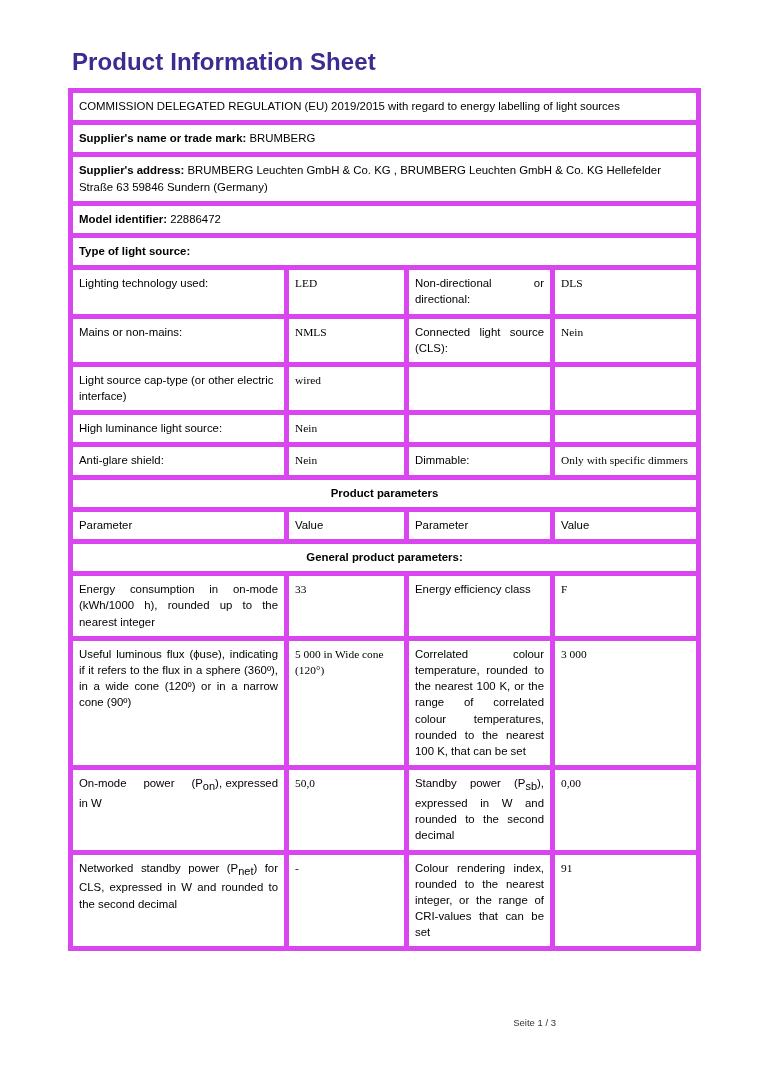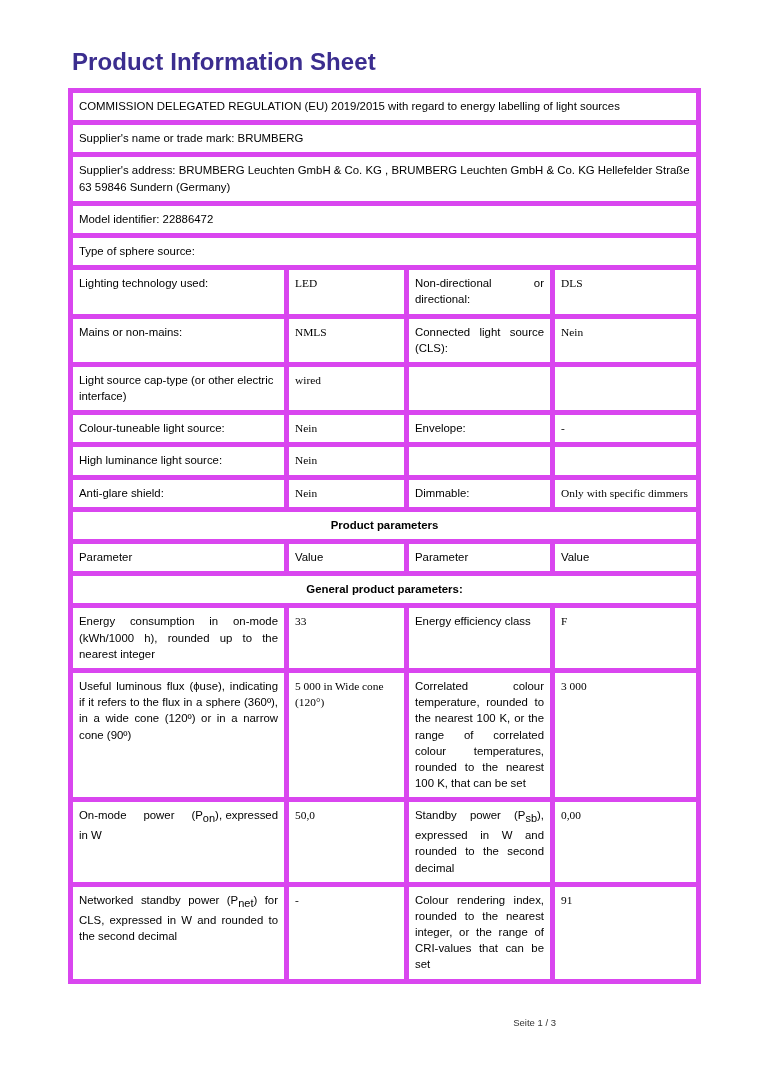--- a/index.html
+++ b/index.html
@@ -32,21 +32,21 @@
     border-collapse: collapse;
     table-layout: fixed;
   }
   table.sheet td {
     border: 5px solid #d946ef;
     vertical-align: top;
     padding: 5px 6px 6px 6px;
     font-size: 11.4px;
     line-height: 1.42;
   }
-  .bold { font-weight: normal; }
+  .bold { font-weight: bold; }
   .center { text-align: left; font-family: Liberation Serif, serif; }
   .justify { text-align: justify; text-justify: inter-word; }
   .section-head {
     text-align: center;
     font-weight: bold;
   }
   .footer {
     position: absolute;
     right: 68px;
     bottom: 52px;
@@ -85,46 +85,40 @@
           <span>BRUMBERG Leuchten GmbH &amp; Co. KG , BRUMBERG Leuchten GmbH &amp; Co. KG Hellefelder Straße 63 59846 Sundern (Germany)</span>
         </td>
       </tr>
       <tr>
         <td colspan="4">
           <span class="bold">Model identifier:</span>
           <span>22886472</span>
         </td>
       </tr>
       <tr>
-        <td colspan="4" class="bold">Type of sphere source:</td>
+        <td colspan="4" class="bold">Type of light source:</td>
       </tr>
 
       <tr>
         <td>Lighting technology used:</td>
         <td class="center">LED</td>
         <td class="justify">Non-directional or directional:</td>
         <td class="center">DLS</td>
       </tr>
       <tr>
         <td>Mains or non-mains:</td>
         <td class="center">NMLS</td>
         <td class="justify">Connected light source (CLS):</td>
         <td class="center">Nein</td>
       </tr>
       <tr>
         <td>Light source cap-type (or other electric interface)</td>
         <td class="center">wired</td>
         <td class="justify"></td>
         <td class="center"></td>
-      </tr>
-      <tr>
-        <td>Colour-tuneable light source:</td>
-        <td class="center">Nein</td>
-        <td>Envelope:</td>
-        <td class="center">-</td>
       </tr>
       <tr>
         <td>High luminance light source:</td>
         <td class="center">Nein</td>
         <td></td>
         <td class="center"></td>
       </tr>
       <tr>
         <td>Anti-glare shield:</td>
         <td class="center">Nein</td>

